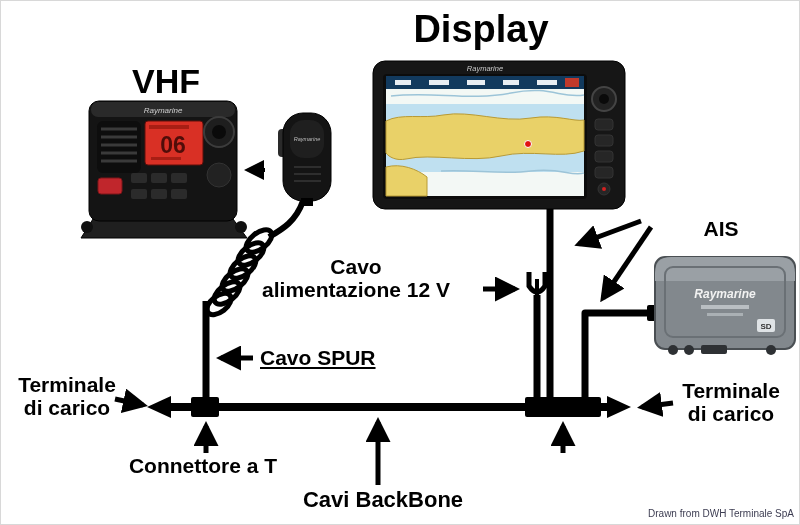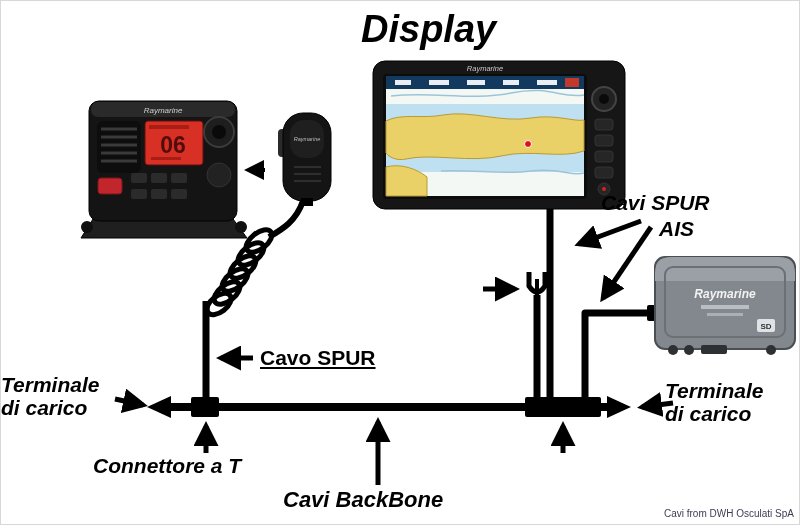--- a/index.html
+++ b/index.html
@@ -7,21 +7,21 @@
     position:relative;width:800px;height:525px;background:#ffffff;
     font-family:"Liberation Sans",sans-serif;overflow:hidden;
     border:1px solid #d8d8d8;box-sizing:border-box;
   }
   svg{position:absolute;left:0;top:0;}
   .lbl{
     position:absolute;font-weight:700;color:#000;
     font-family:"Liberation Sans",sans-serif;line-height:1.08;
     white-space:nowrap;
   }
-  .center{text-align:left;font-style:italic;}
+  .center{text-align:center;}
   .title{font-size:38px;}
   .devname{font-size:32px;}
   .cable{font-size:21px;}
   .two-line span{display:block;}
   .footer{
     position:absolute;right:5px;top:507px;font-size:10px;font-weight:400;
     color:#3d3d52;font-family:"Liberation Sans",sans-serif;
   }
 </style>
 </head>
@@ -180,37 +180,41 @@
         <circle cx="672" cy="349" r="5"></circle>
         <circle cx="688" cy="349" r="5"></circle>
         <rect x="700" y="344" width="26" height="9" rx="2"></rect>
         <circle cx="770" cy="349" r="5"></circle>
       </g>
     </g>
   </svg>
 
   <div class="lbl title center" style="left:360px;top:8px;width:240px;">Display</div>
 
+  <div class="lbl devname center" style="left:90px;top:62px;width:150px;font-size:34px;">VHF</div>
 
   <div class="lbl devname center" style="left:658px;top:217px;width:124px;font-size:21px;">AIS</div>
 
-  <div class="lbl cable center" style="left:600px;top:191px;width:124px;">Cavi SPUR</div>
-
+
+  <div class="lbl cable center two-line" style="left:232px;top:255px;width:246px;">
+    <span>Cavo</span>
+    <span>alimentazione 12 V</span>
+  </div>
 
   <div class="lbl cable" style="left:259px;top:346px;text-decoration:underline;">Cavo SPUR</div>
 
   <div class="lbl cable center two-line" style="left:0px;top:373px;width:132px;">
     <span>Terminale</span>
     <span>di carico</span>
   </div>
 
   <div class="lbl cable center two-line" style="left:664px;top:379px;width:132px;">
     <span>Terminale</span>
     <span>di carico</span>
   </div>
 
-  <div class="lbl cable center" style="left:92px;top:454px;width:196px;">Connettore a T</div>
+  <div class="lbl cable center" style="left:104px;top:454px;width:196px;">Connettore a T</div>
 
 
   <div class="lbl center" style="left:282px;top:487px;width:200px;font-size:22px;">Cavi BackBone</div>
 
-  <div class="footer">Cavi from DWH Osculati SpA</div>
+  <div class="footer">Drawn from DWH Terminale SpA</div>
 </div>
 
 </body></html>

